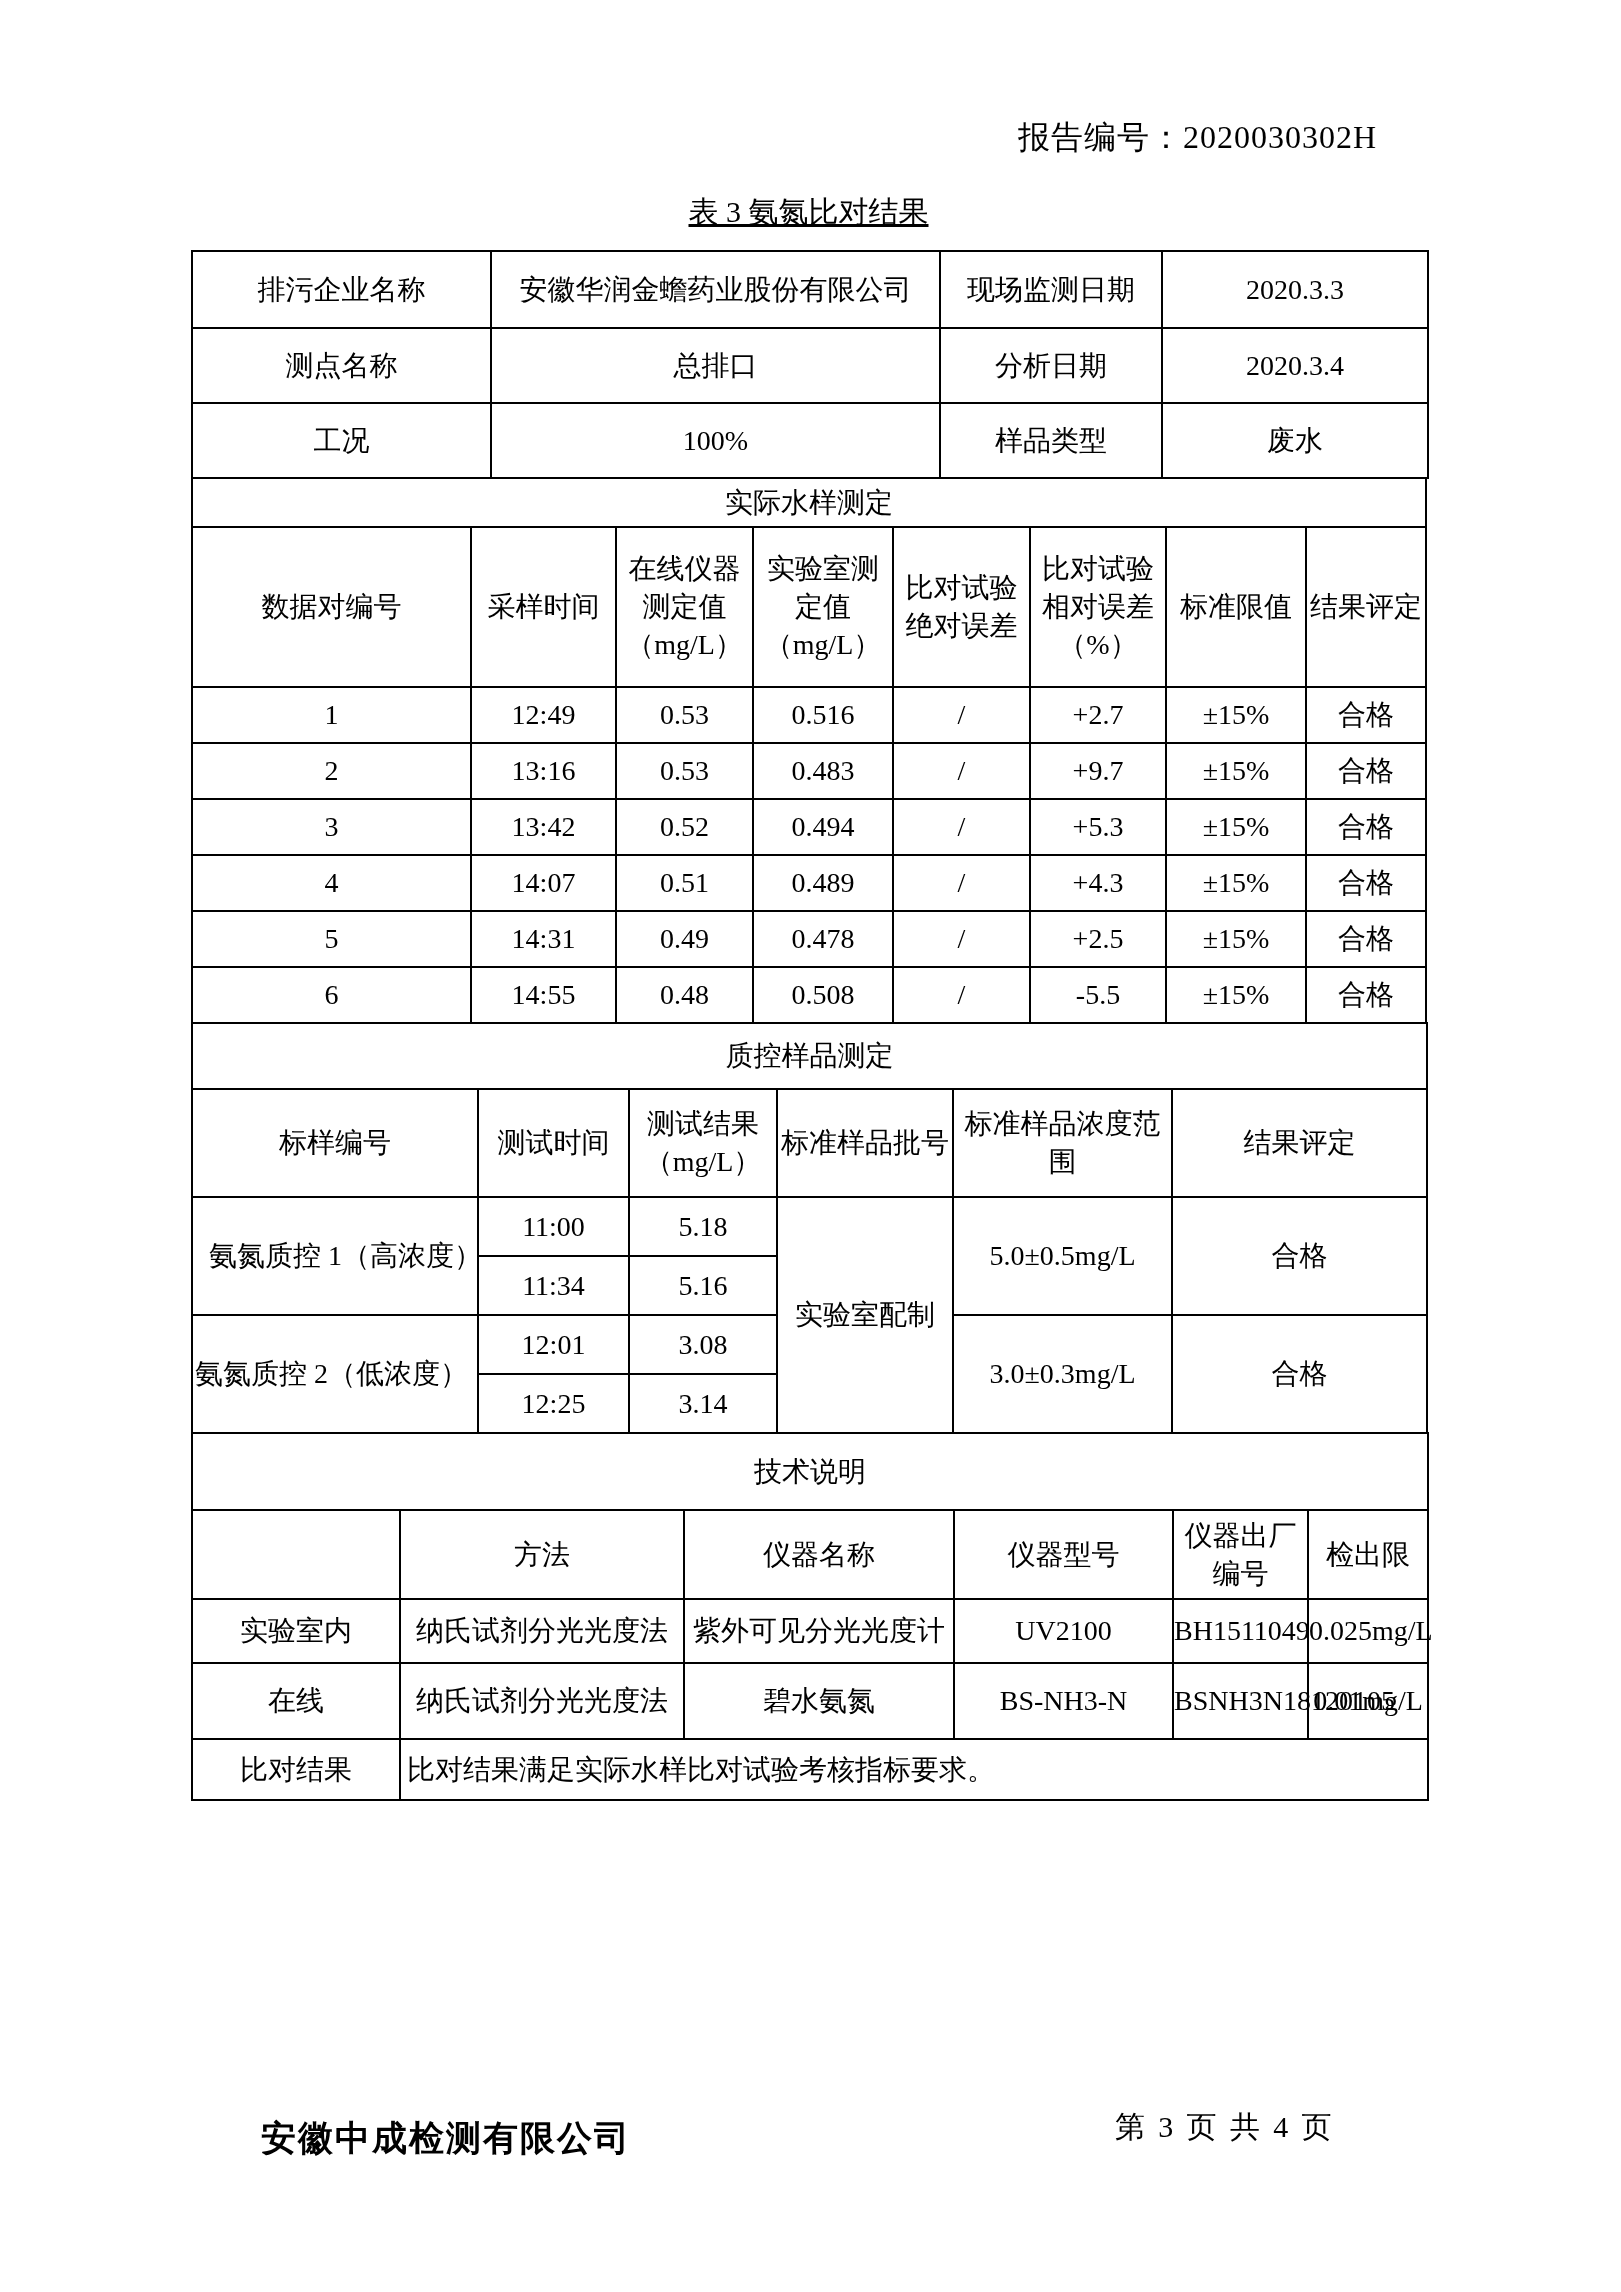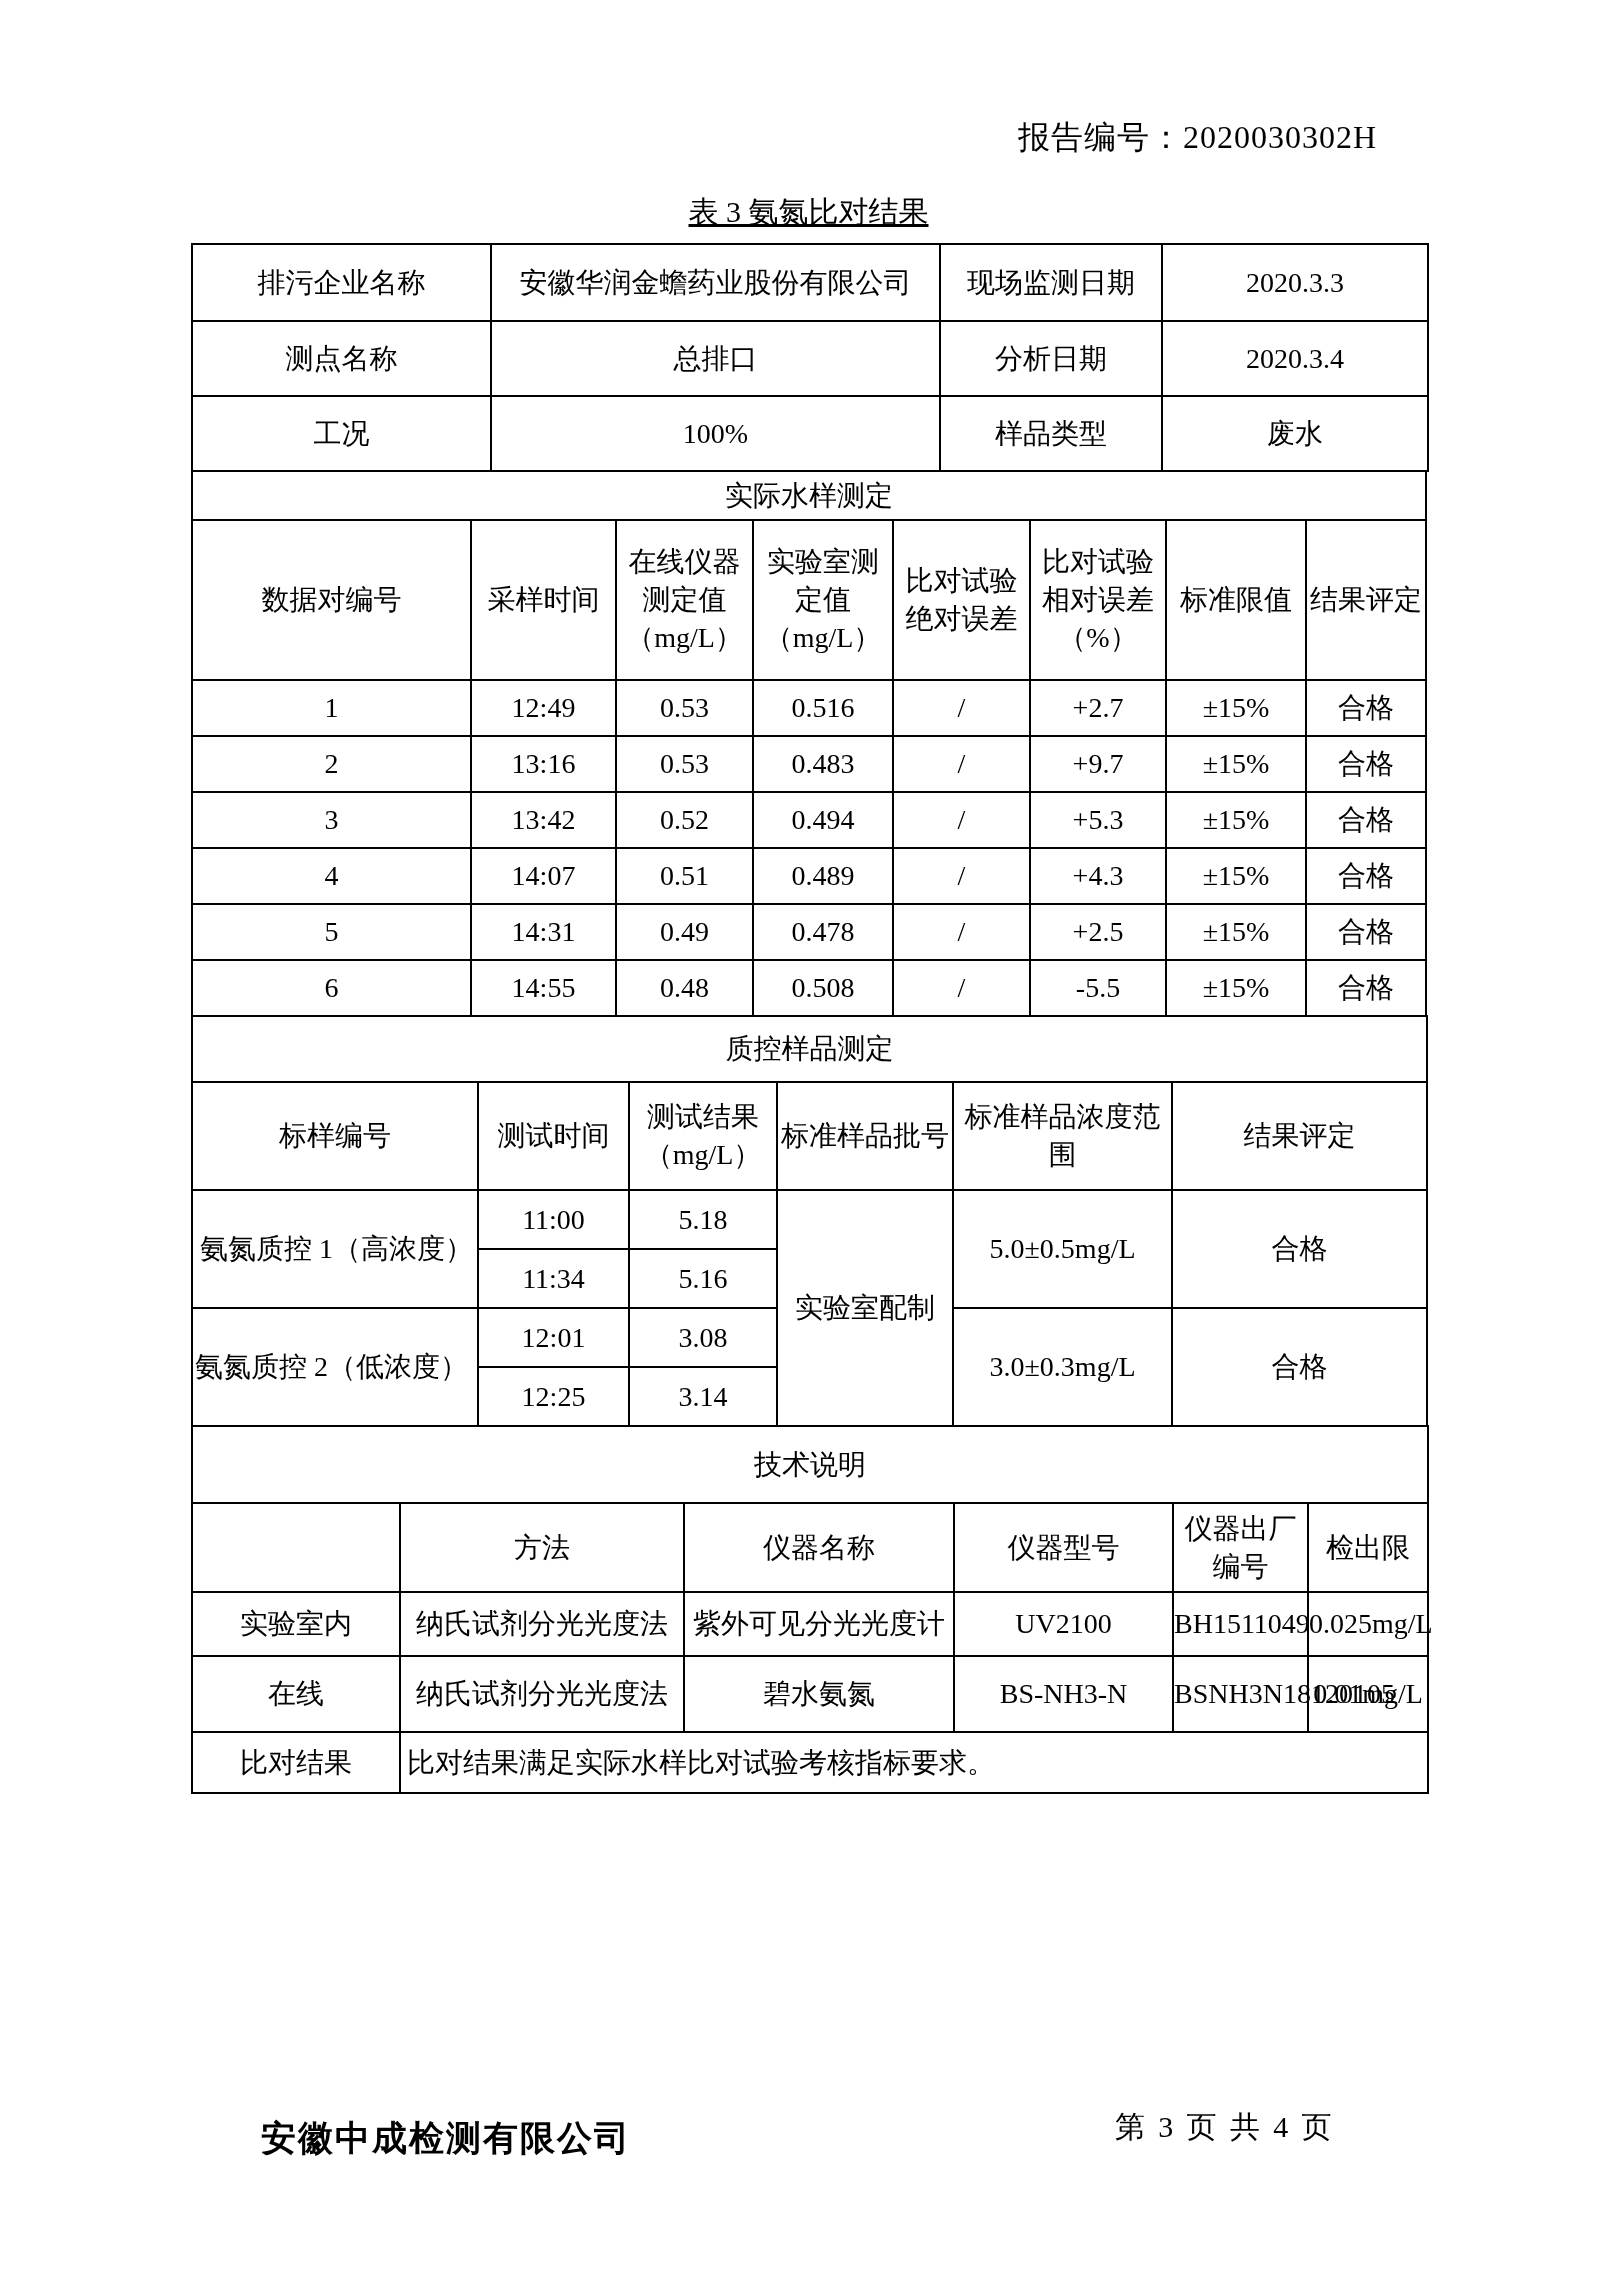--- a/index.html
+++ b/index.html
@@ -10,21 +10,21 @@
     position:relative;
   }
   .report-no{
     position:absolute;top:116px;right:244px;
     font-size:32px;letter-spacing:1px;text-align:right;
   }
   .doc-title{
     position:absolute;top:192px;left:191px;width:1235px;
     text-align:center;font-size:30px;text-decoration:underline;
   }
-  .table-wrap{position:absolute;left:191px;top:243px;width:1235px;}
+  .table-wrap{position:absolute;left:191px;top:250px;width:1235px;}
   table{
     border-collapse:collapse;table-layout:fixed;width:1235px;
   }
   table+table{margin-top:-2px;}
   td,th{
     border:2px solid #000;
     text-align:center;vertical-align:middle;
     font-size:28px;font-weight:normal;
     padding:0;line-height:1.35;
     overflow:visible;
@@ -187,21 +187,21 @@
     </tr>
     <tr class="h110">
       <th>标样编号</th>
       <th>测试时间</th>
       <th>测试结果（mg/L）</th>
       <th>标准样品批号</th>
       <th>标准样品浓度范围</th>
       <th>结果评定</th>
     </tr>
     <tr class="h60">
-      <td rowspan="2" class="left nowrap" style="padding-left:7px">氨氮质控 1（高浓度）</td>
+      <td rowspan="2" class="left nowrap" style="padding-left:16px">氨氮质控 1（高浓度）</td>
       <td>11:00</td>
       <td>5.18</td>
       <td rowspan="4">实验室配制</td>
       <td rowspan="2" class="nowrap">5.0±0.5mg/L</td>
       <td rowspan="2">合格</td>
     </tr>
     <tr class="h60">
       <td>11:34</td>
       <td>5.16</td>
     </tr>

